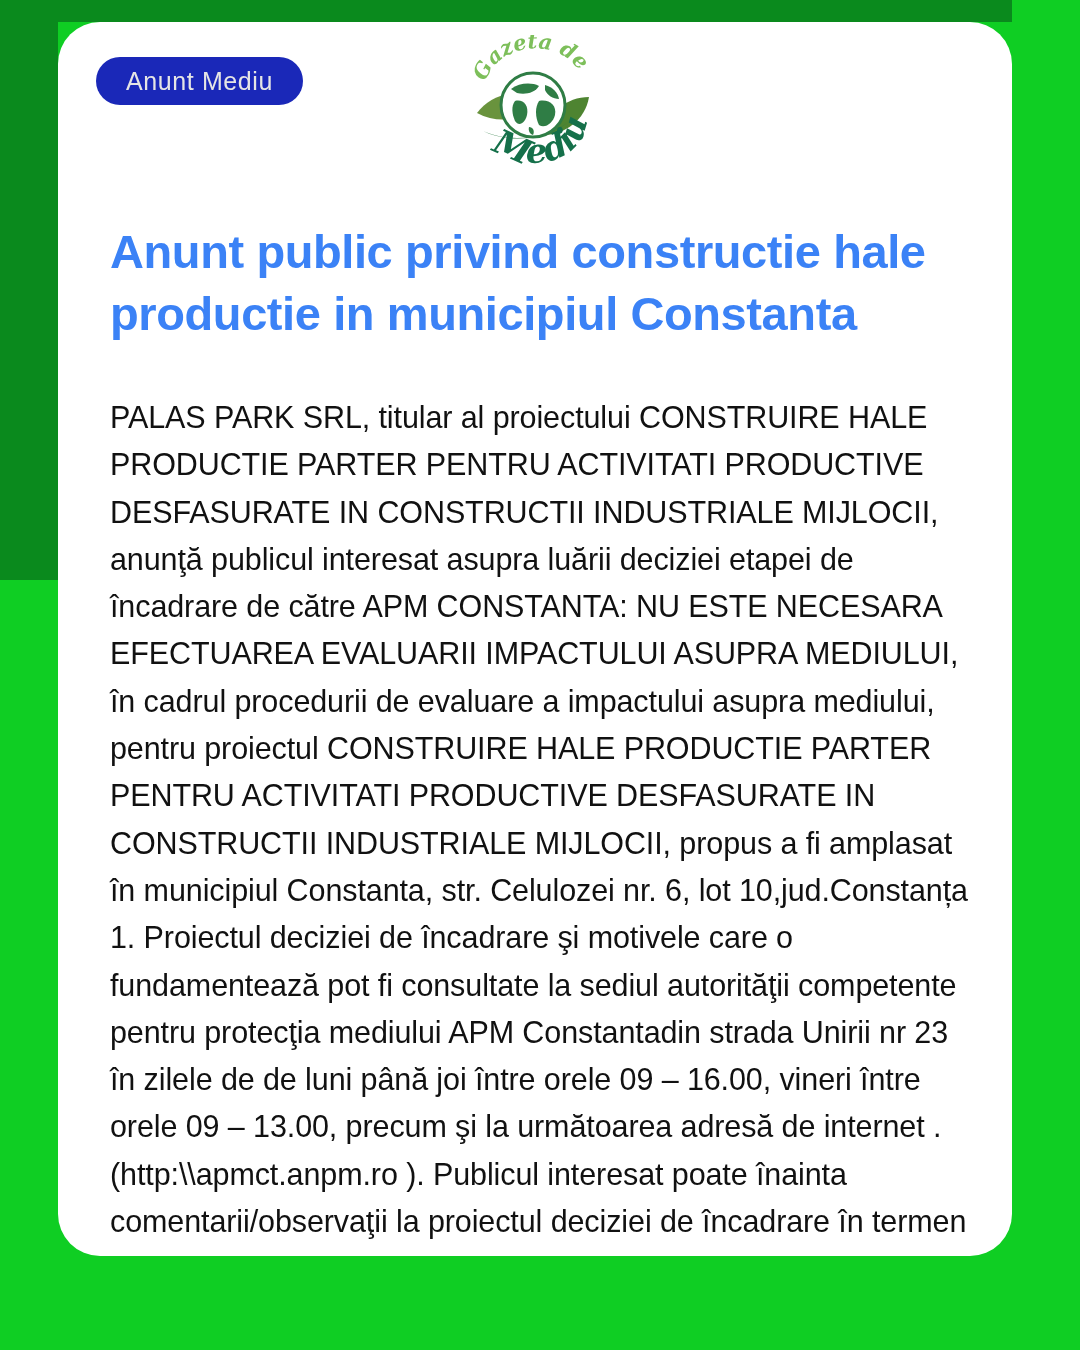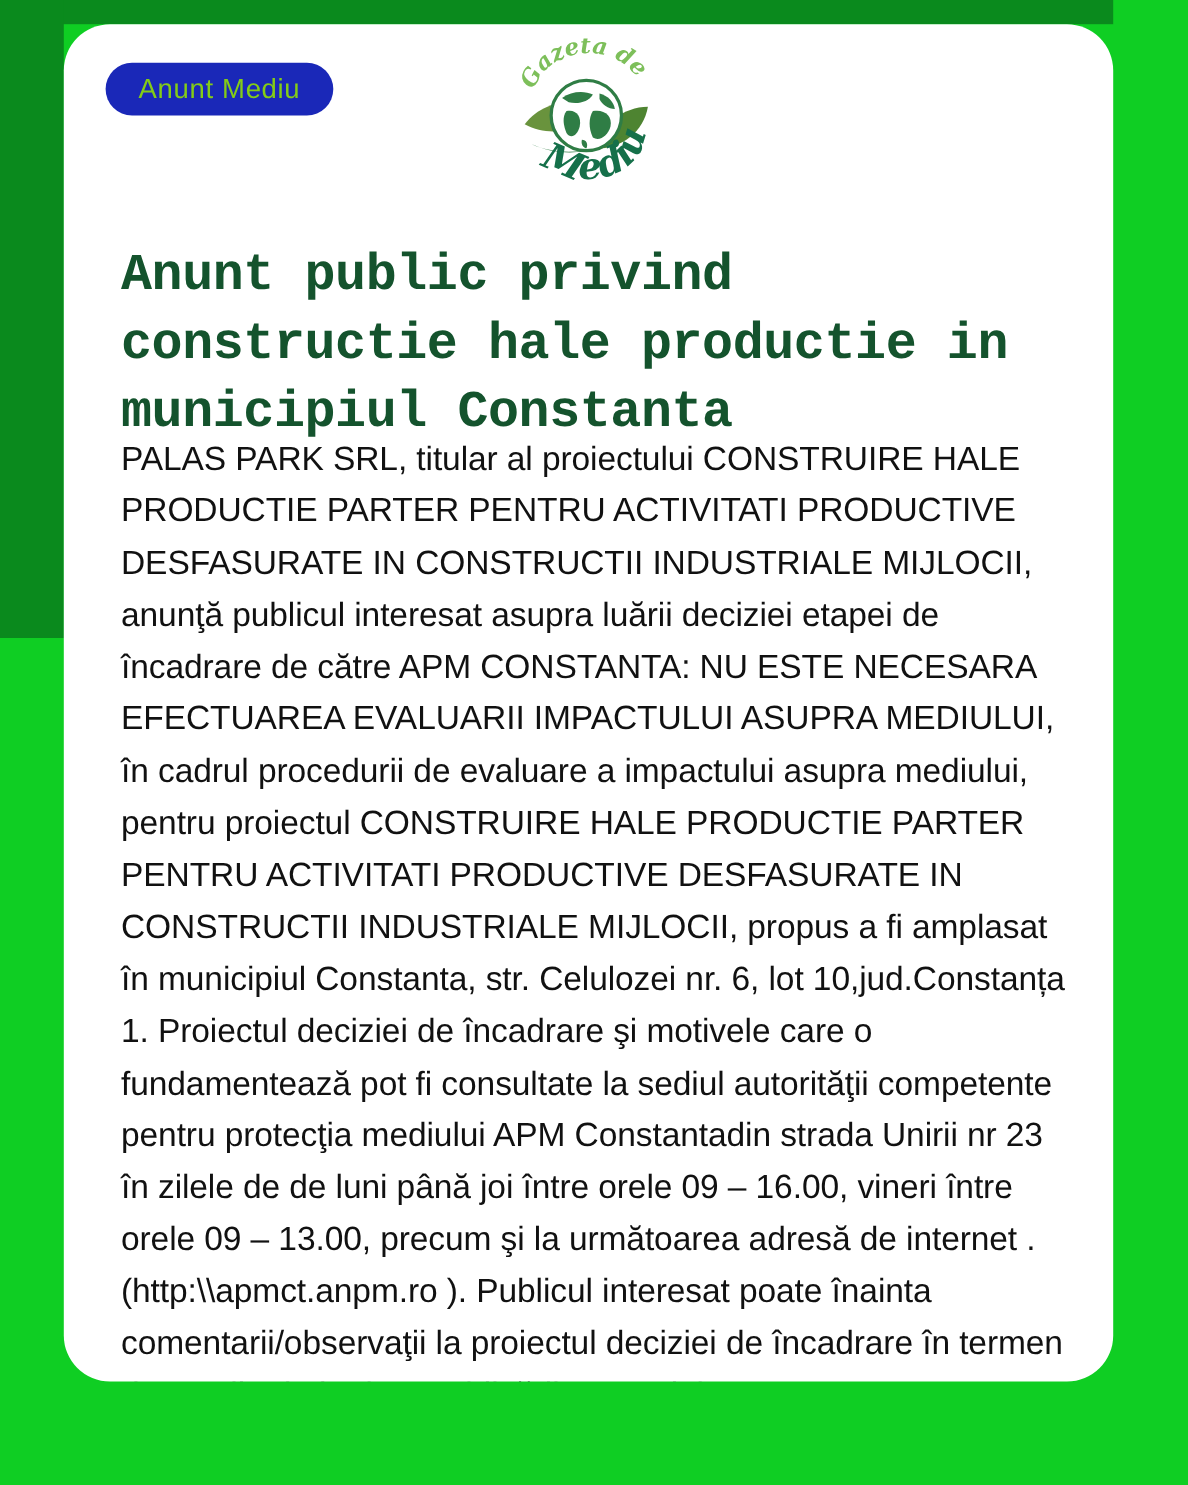--- a/index.html
+++ b/index.html
@@ -59,21 +59,21 @@
     height: 150px;
   }
   #badge {
     position: absolute;
     left: 38px;
     top: 35px;
     height: 48px;
     padding: 0 30px;
     border-radius: 26px;
     background: #1a28b8;
-    color: #84cc16;
+    color: #e5e5e5;
     font-size: 25px;
     letter-spacing: 0.6px;
     display: flex;
     align-items: center;
     justify-content: center;
     box-sizing: border-box;
     white-space: nowrap;
   }
 
   
@@ -85,26 +85,25 @@
     height: 135px;
   }
   #logo svg { display: block; width: 140px; height: 135px; }
 
   
   #title {
     position: absolute;
     left: 52px;
     top: 168px;
     width: 840px;
-    color: #14532d;
+    color: #3b82f6;
     font-size: 47px;
     line-height: 62px;
     font-weight: bold;
     letter-spacing: -0.4px;
-    font-family: Liberation Mono, monospace;
   }
 
   
   #body-text {
     position: absolute;
     left: 52px;
     top: 372px;
     width: 862px;
     color: #111111;
     font-size: 30.5px;

